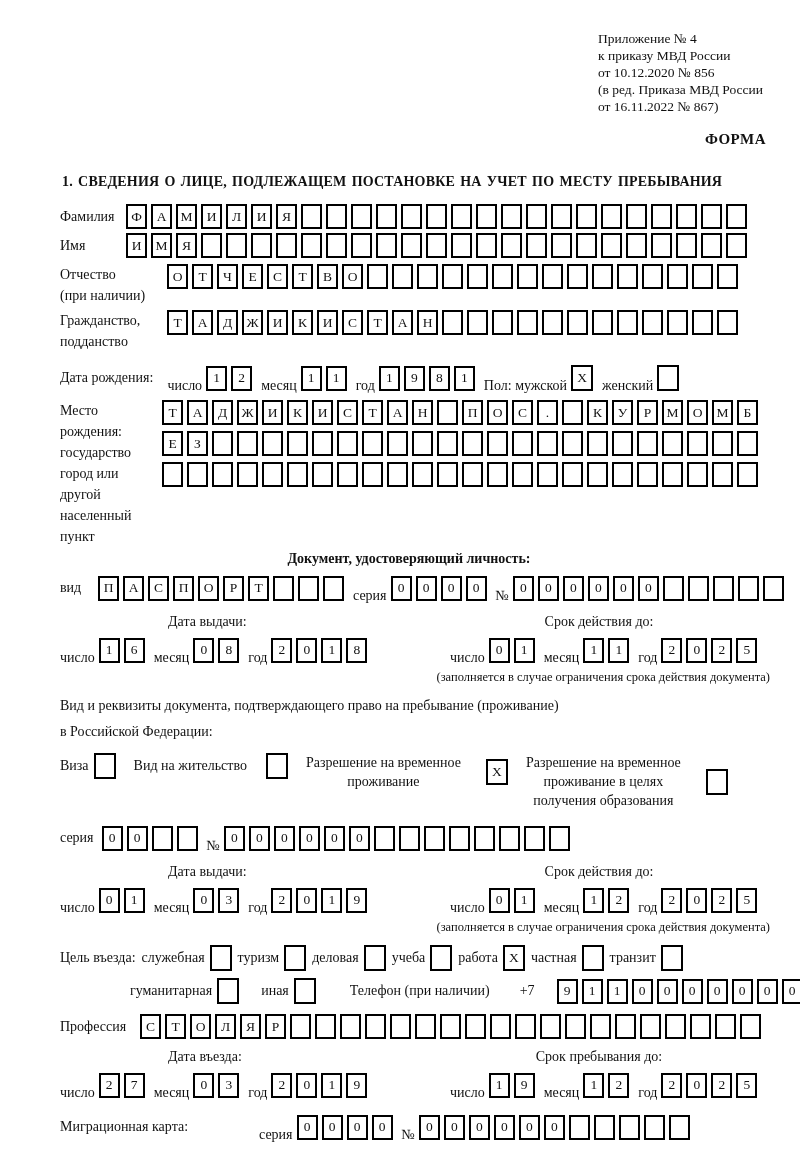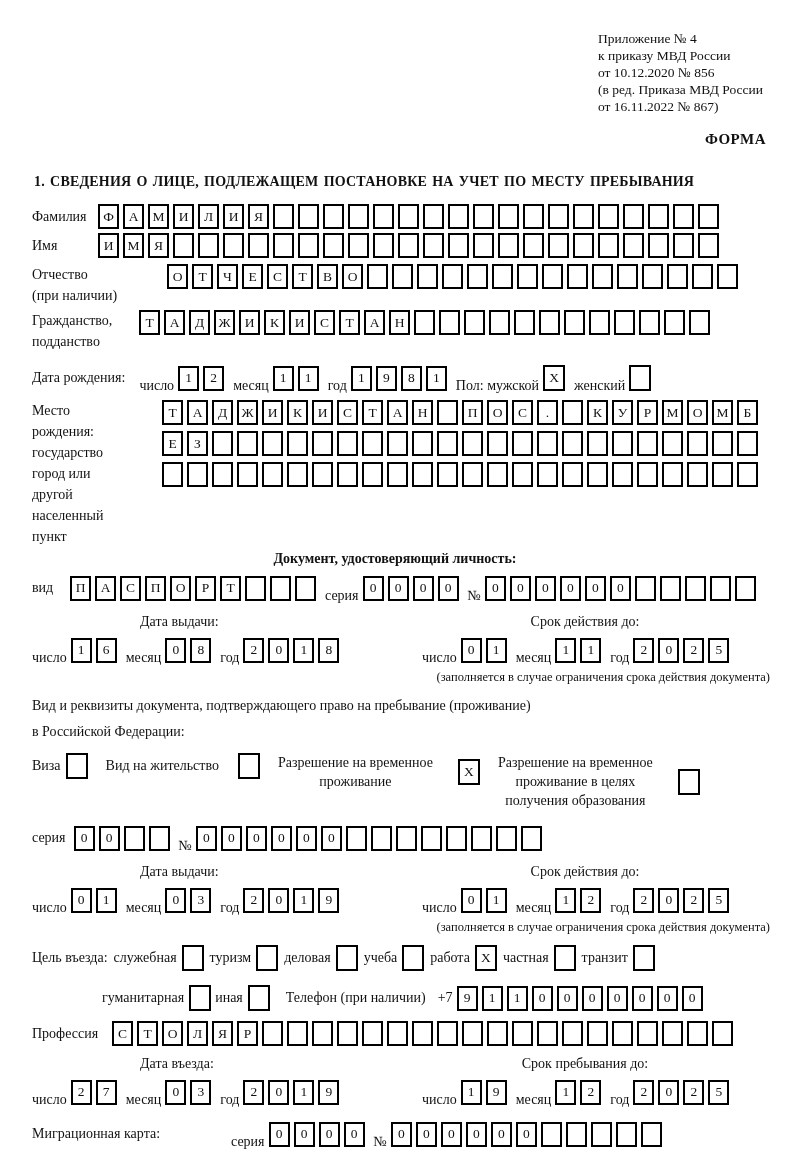--- a/index.html
+++ b/index.html
@@ -4,21 +4,21 @@
 <style>
   * { box-sizing: border-box; margin: 0; padding: 0; }
   html, body { background: #fff; }
   body {
     width: 800px;
     font-family: "Liberation Serif", "DejaVu Serif", serif;
     color: #111;
   }
   .page {
     width: 800px; height: 1163px;
-    padding: 30px 12px 10px 32px;
+    padding: 30px 12px 10px 60px;
     overflow: hidden;
     background: #fff;
   }
   
   .hdr { margin-left: auto; width: 190px; font-size: 13.5px; line-height: 17px; }
   .hdr .gap-before { }
   .forma { text-align: right; font-weight: bold; font-size: 15px; margin: 16px 22px 0 0; letter-spacing: .5px; }
   .doc-title { text-align: center; font-weight: bold; font-size: 15.5px; line-height: 22px; margin-top: 20px; letter-spacing: .2px; }
   .blank { display: inline-block; width: 55px; border-bottom: 2px solid #333; margin-left: 10px; }
   .sec-title { font-weight: bold; font-size: 14px; margin: 26px 0 14px 2px; letter-spacing: .2px; word-spacing: 1.5px; }
@@ -48,22 +48,22 @@
   .note { font-size: 12.5px; text-align: right; padding-right: 18px; margin-top: 4px; }
   
   .optrow { display: flex; align-items: flex-start; margin-top: 8px; }
   .opt { display: inline-flex; align-items: center; gap: 5px; font-size: 14px; }
   .opt-ml { display: inline-flex; align-items: center; gap: 25px; }
   .opt-ml-text { text-align: center; font-size: 14px; line-height: 19px; }
   .box .cell { width: 22px; height: 26px; }
   .intro { font-size: 14px; line-height: 26px; margin-top: 8px; }
   .center-bold { text-align: center; font-weight: bold; font-size: 14px; margin: 4px 30px 5px 0; }
   .purpose-row { display: flex; align-items: center; gap: 6px; margin-top: 10px; flex-wrap: nowrap; }
-  .purpose-row2 { display: flex; align-items: center; gap: 4px; margin-top: 14px; padding-left: 70px; }
-  .mt6 { margin-top: 6px; gap: 28px; } .mt10 { margin-top: 10px; }
+  .purpose-row2 { display: flex; align-items: center; gap: 22px; margin-top: 7px; padding-left: 70px; }
+  .mt6 { margin-top: 6px; } .mt10 { margin-top: 10px; }
 </style>
 </head>
 <body>
 
 <div class="page">
 
   <div class="hdr">
     <div>Приложение № 4</div>
     <div>к приказу МВД России</div>
     <div>от 10.12.2020 № 856</div>

